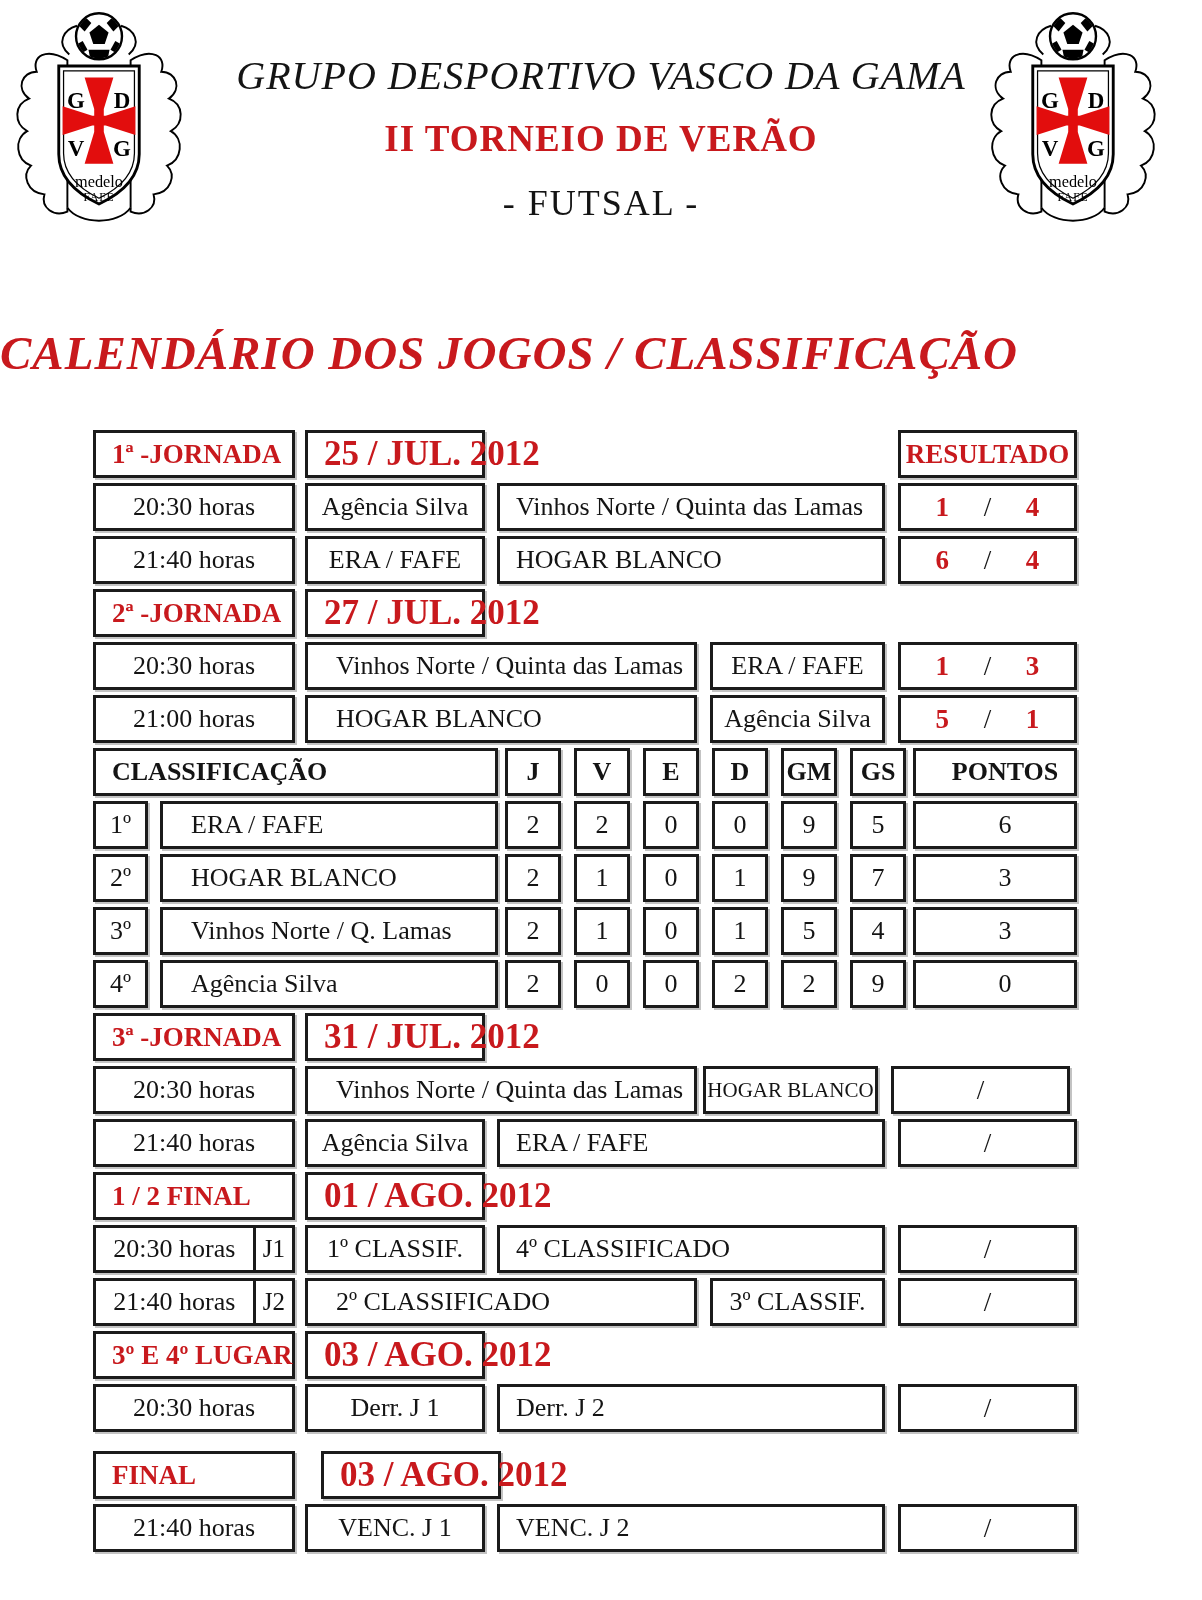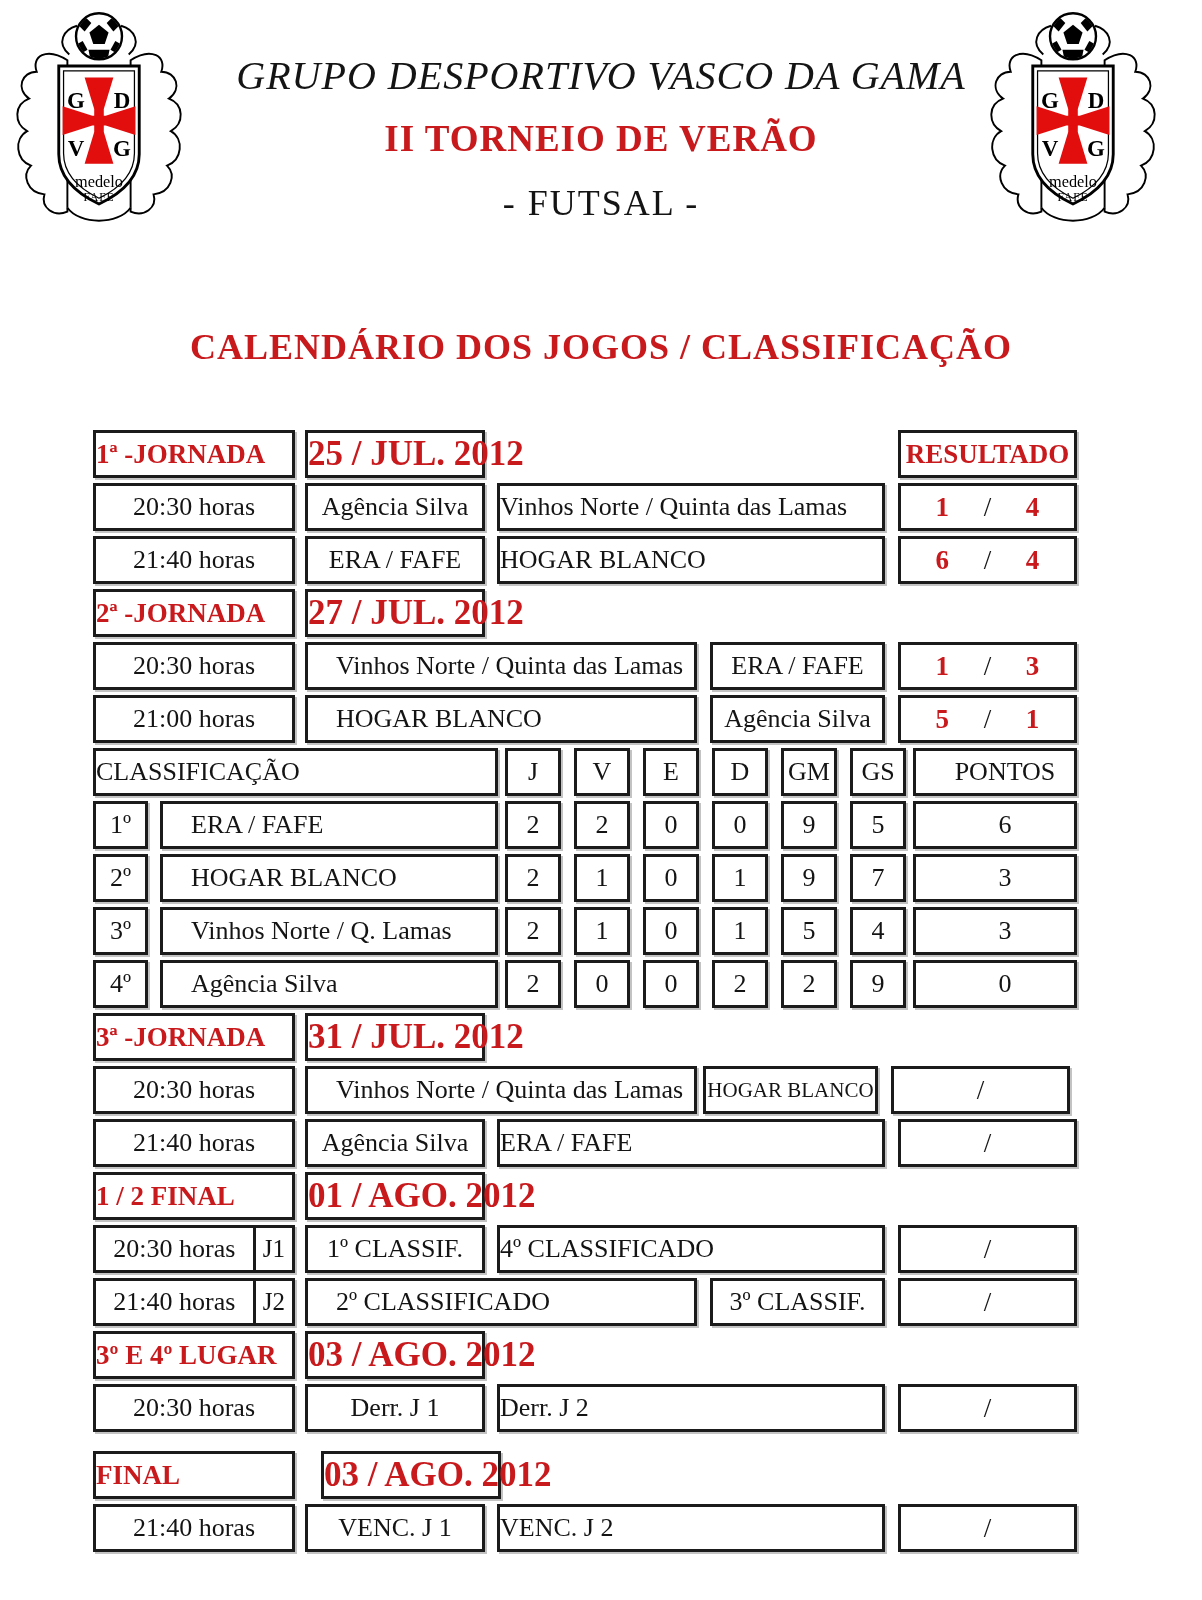--- a/index.html
+++ b/index.html
@@ -11,31 +11,31 @@
   .red{color:#c8191d;}
   
   .header{position:relative;height:260px;width:1202px;}
   .crest{position:absolute;top:6px;width:182px;height:234px;}
   .crest.left{left:8px;}
   .crest.right{left:982px;}
   .titles{position:absolute;left:0;top:0;width:1202px;text-align:center;}
   .club-title{margin-top:52px;font-size:40px;letter-spacing:1px;font-style:italic;}
   .tournament-title{margin-top:18px;font-size:37px;font-weight:bold;letter-spacing:1px;font-family:Liberation Serif, serif;}
   .sport-title{margin-top:22px;font-size:36px;letter-spacing:2px;}
-  .page-heading{margin-top:66px;height:58px;text-align:center;font-size:36px;font-weight:bold;letter-spacing:1px;}
+  .page-heading{margin-top:66px;height:58px;font-size:47px;font-weight:bold;letter-spacing:1px;font-style:italic;}
   
   .sheet{margin-top:46px;}
   .row{display:flex;margin-left:93px;margin-bottom:5px;height:48px;align-items:stretch;}
   .box{
     box-sizing:border-box;border:3px solid #1b1b1b;background:#fff;
     box-shadow:2px 2px 0 #c3c3c3;
     display:flex;align-items:center;font-size:26px;white-space:nowrap;
   }
   .center{justify-content:center;}
-  .padl{}
+  .padl{padding-left:16px;}
   .padl-lg{padding-left:28px;}
   
   .w-time{width:202px;}
   .w-sm{width:180px;}
   .w-lg{width:388px;}
   .w-lg2{width:392px;}
   .w-sm2{width:175px;}
   .w-res{width:179px;}
   .w-classif{width:405px;}
   .w-rank{width:55px;}
@@ -49,21 +49,21 @@
   .g13{margin-left:13px;}
   .g-res-solo{margin-left:413px;}
   .section-label{font-size:27px;font-weight:bold;}
   .date-label{font-size:35px;font-weight:bold;}
   .result-head{font-size:27px;font-weight:bold;}
   .small-text{font-size:21px;}
   .score{justify-content:space-evenly;font-size:27px;}
   .score .num{font-weight:bold;}
   .pending{justify-content:center;font-size:27px;}
   .final-gap{margin-top:19px;gap:16px;}
-  .class-gap{margin-top:3px;}
+  .class-gap{margin-top:3px;font-weight:bold;}
   
   .split{padding:0;}
   .split .t-cell{width:159px;display:flex;align-items:center;justify-content:center;height:100%;}
   .split .j-cell{width:37px;border-left:3px solid #1b1b1b;display:flex;align-items:center;justify-content:center;height:100%;font-size:25px;}
   .crest-letter{font-size:24px;font-weight:bold;}
 </style>
 </head>
 <body>
 
 <div class="header">

